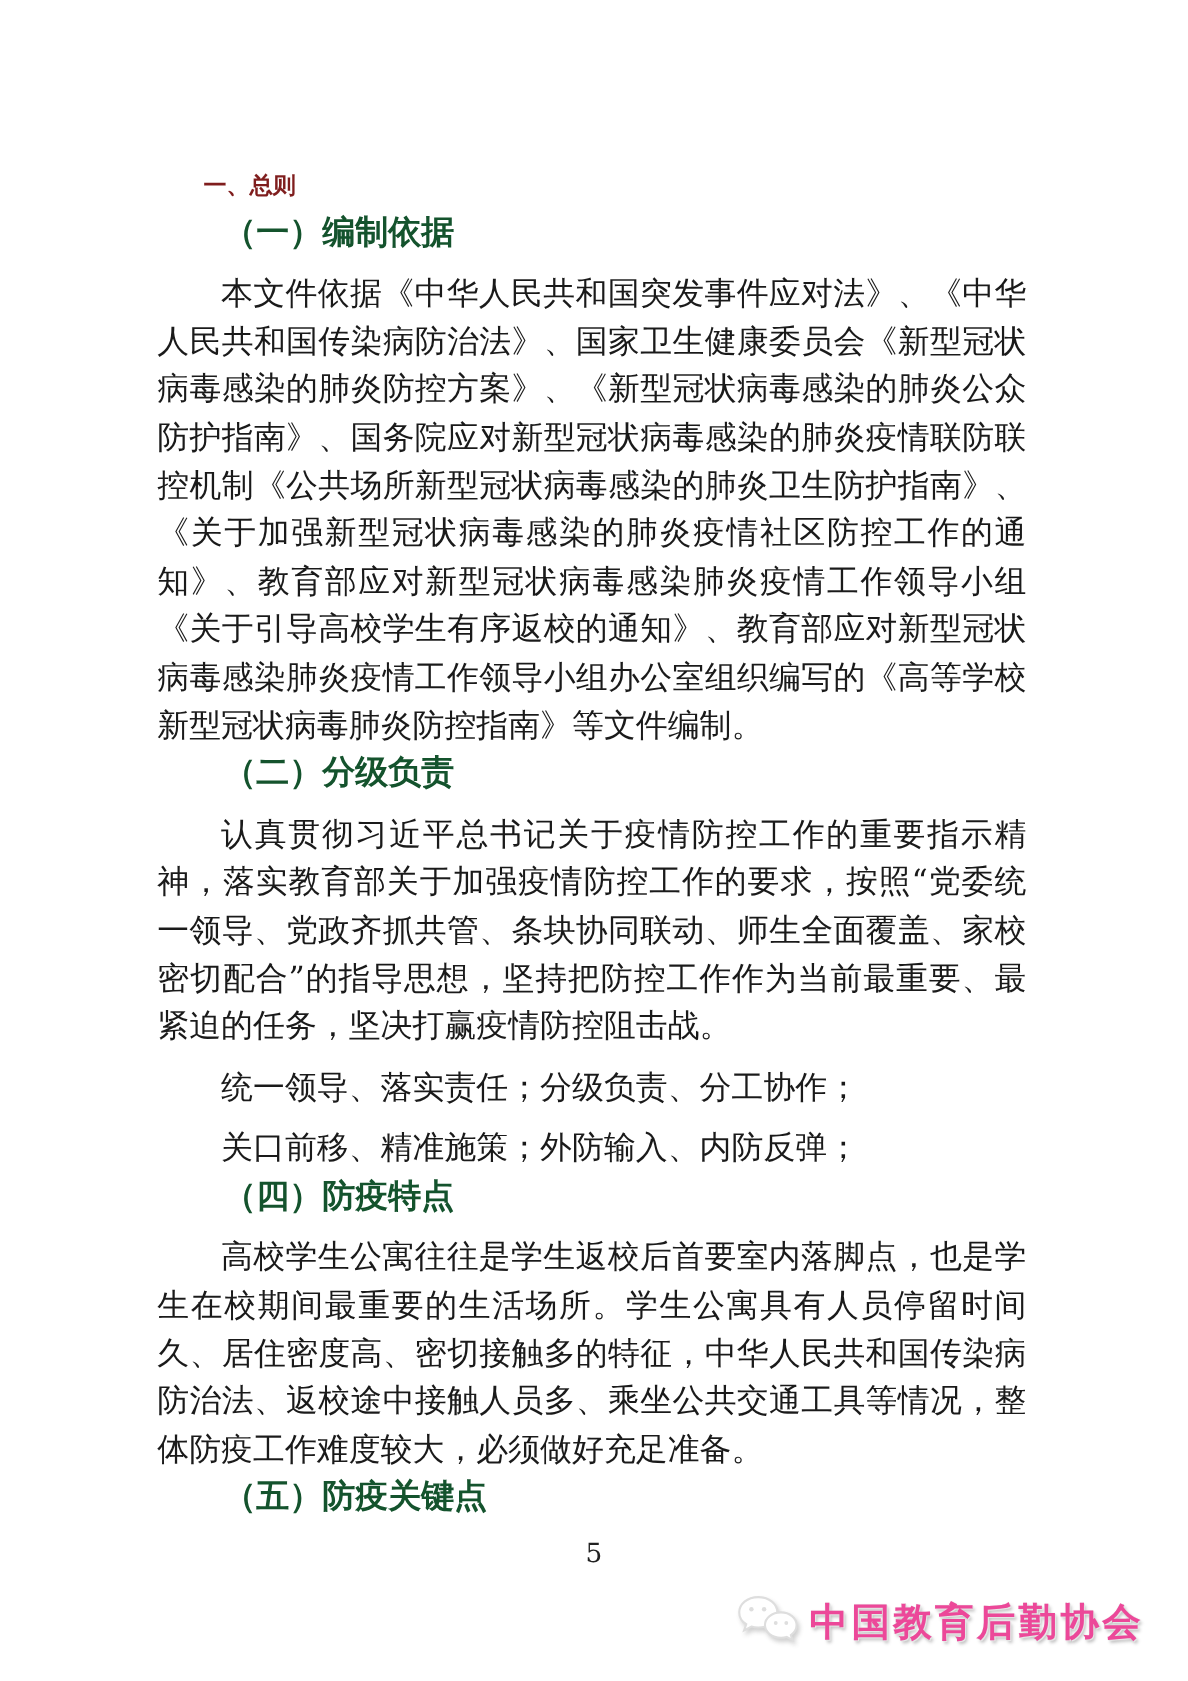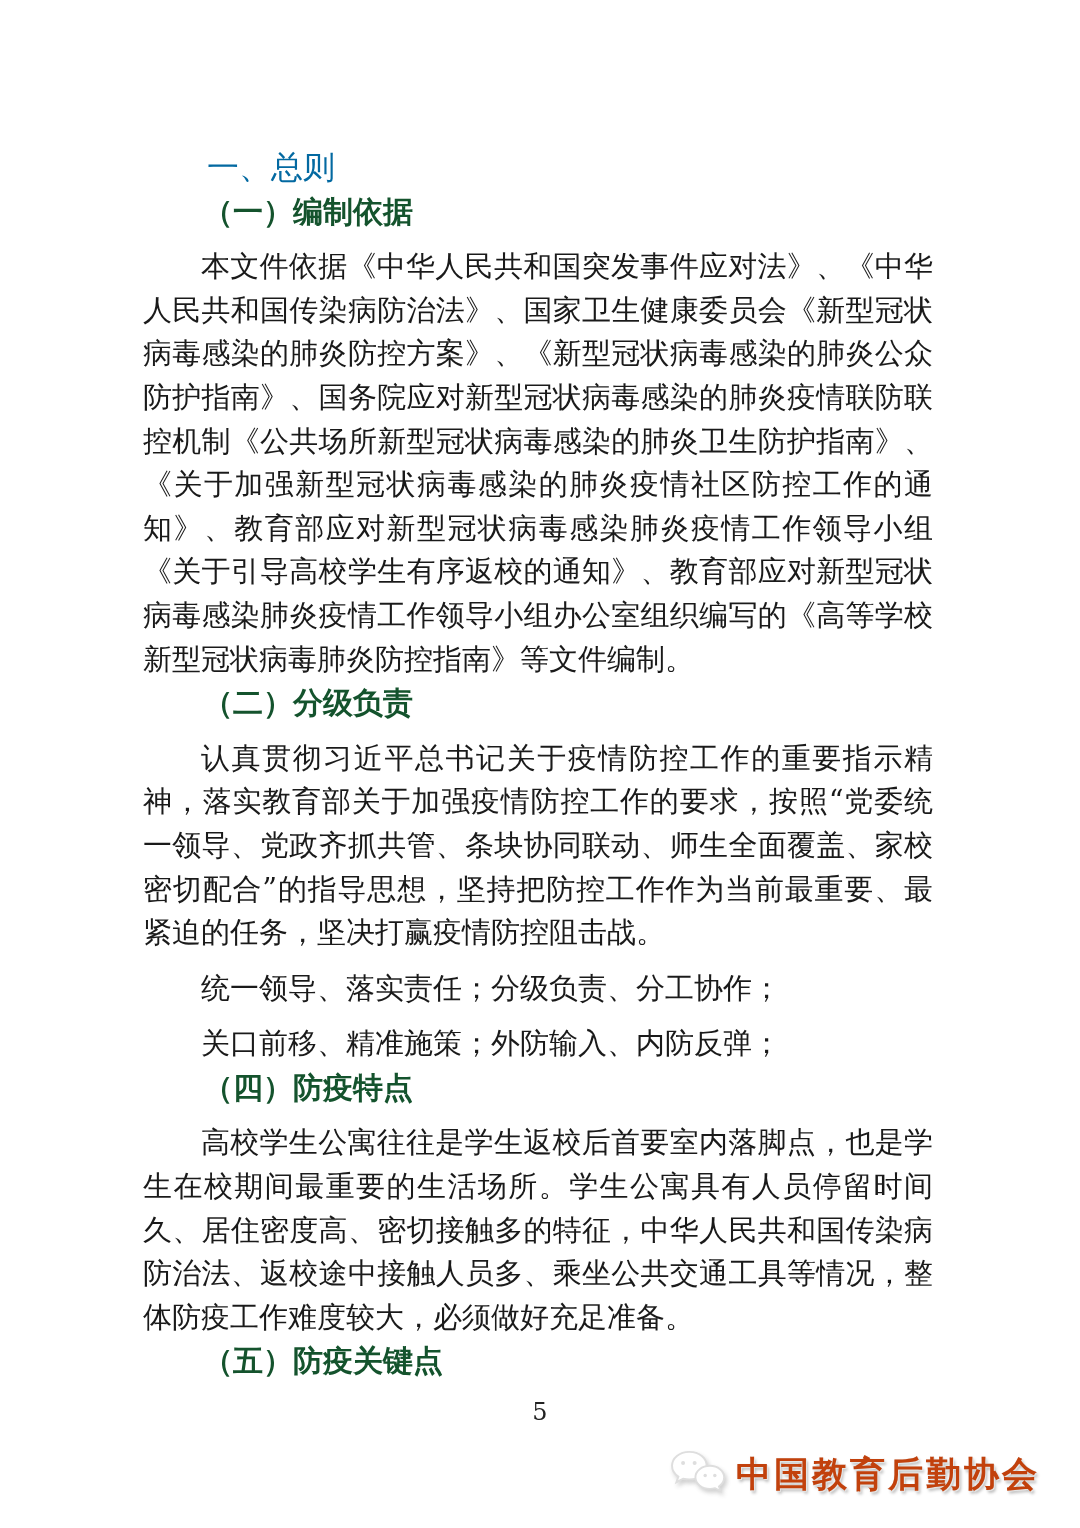--- a/index.html
+++ b/index.html
@@ -17,25 +17,25 @@
     position: absolute;
     left: 143px;
     top: 146px;
     width: 790px;
     font-size: 29px;
     line-height: 43.6px;
     text-align: justify;
     letter-spacing: 0;
   }
   .content h1 {
-    font-size: 32px;
-    font-weight: 400;
+    font-size: 21px;
+    font-weight: 700;
     text-indent: 2em;
     line-height: 43.6px;
-    color: #0369a1;
+    color: #7f1d1d;
   }
   .content h2 {
     font-size: 30px;
     font-weight: 700;
     text-indent: 2em;
     line-height: 43.6px;
     color: #14532d;
   }
   .content p {
     text-indent: 2em;
@@ -64,21 +64,21 @@
   }
   .wm-icon svg {
     display: block;
     filter: drop-shadow(2px 3px 2px rgba(150,150,150,0.45));
   }
   .wm-text {
     font-family: Liberation Serif, serif;
     font-size: 35px;
     font-weight: 700;
     letter-spacing: 3px;
-    color: #c2410c;
+    color: #ec4899;
     text-shadow:
       0 0 1px #dedede,
       1px 1px 0 #e6e6e6,
       2px 3px 3px #bfbfbf;
     white-space: nowrap;
   }
 </style>
 </head>
 <body>
 

